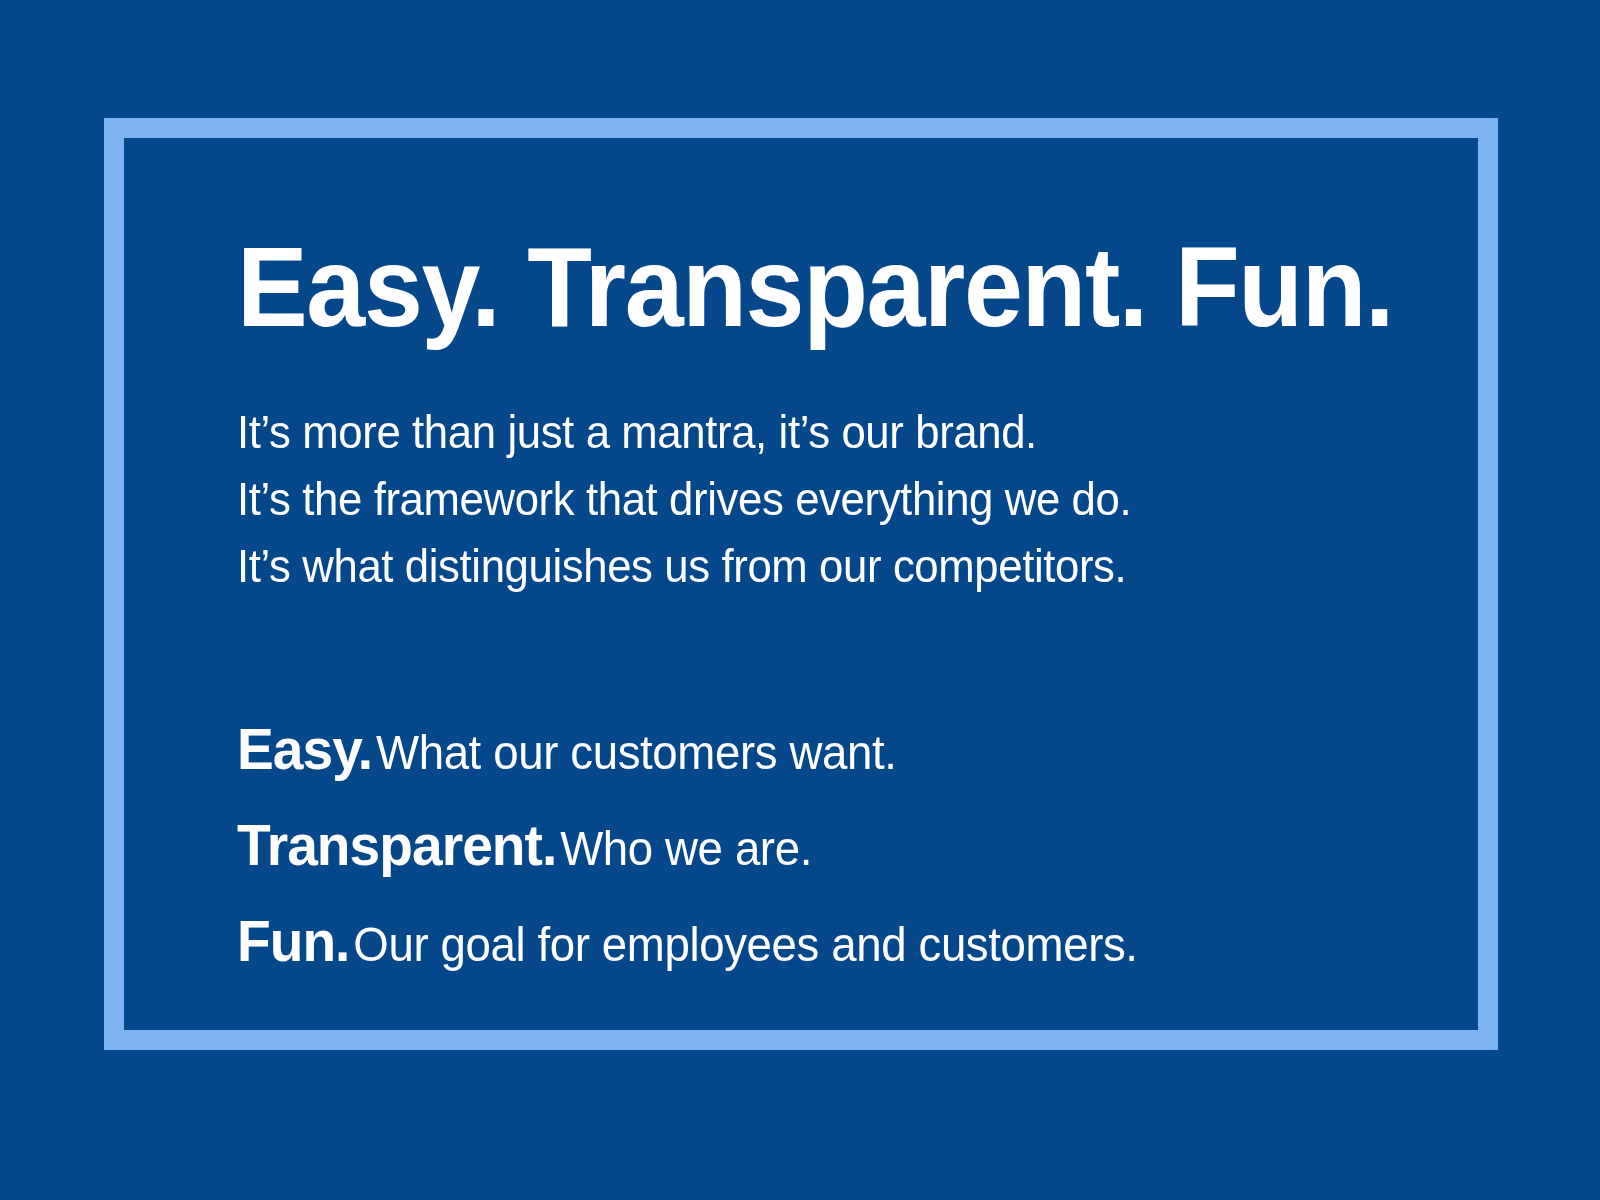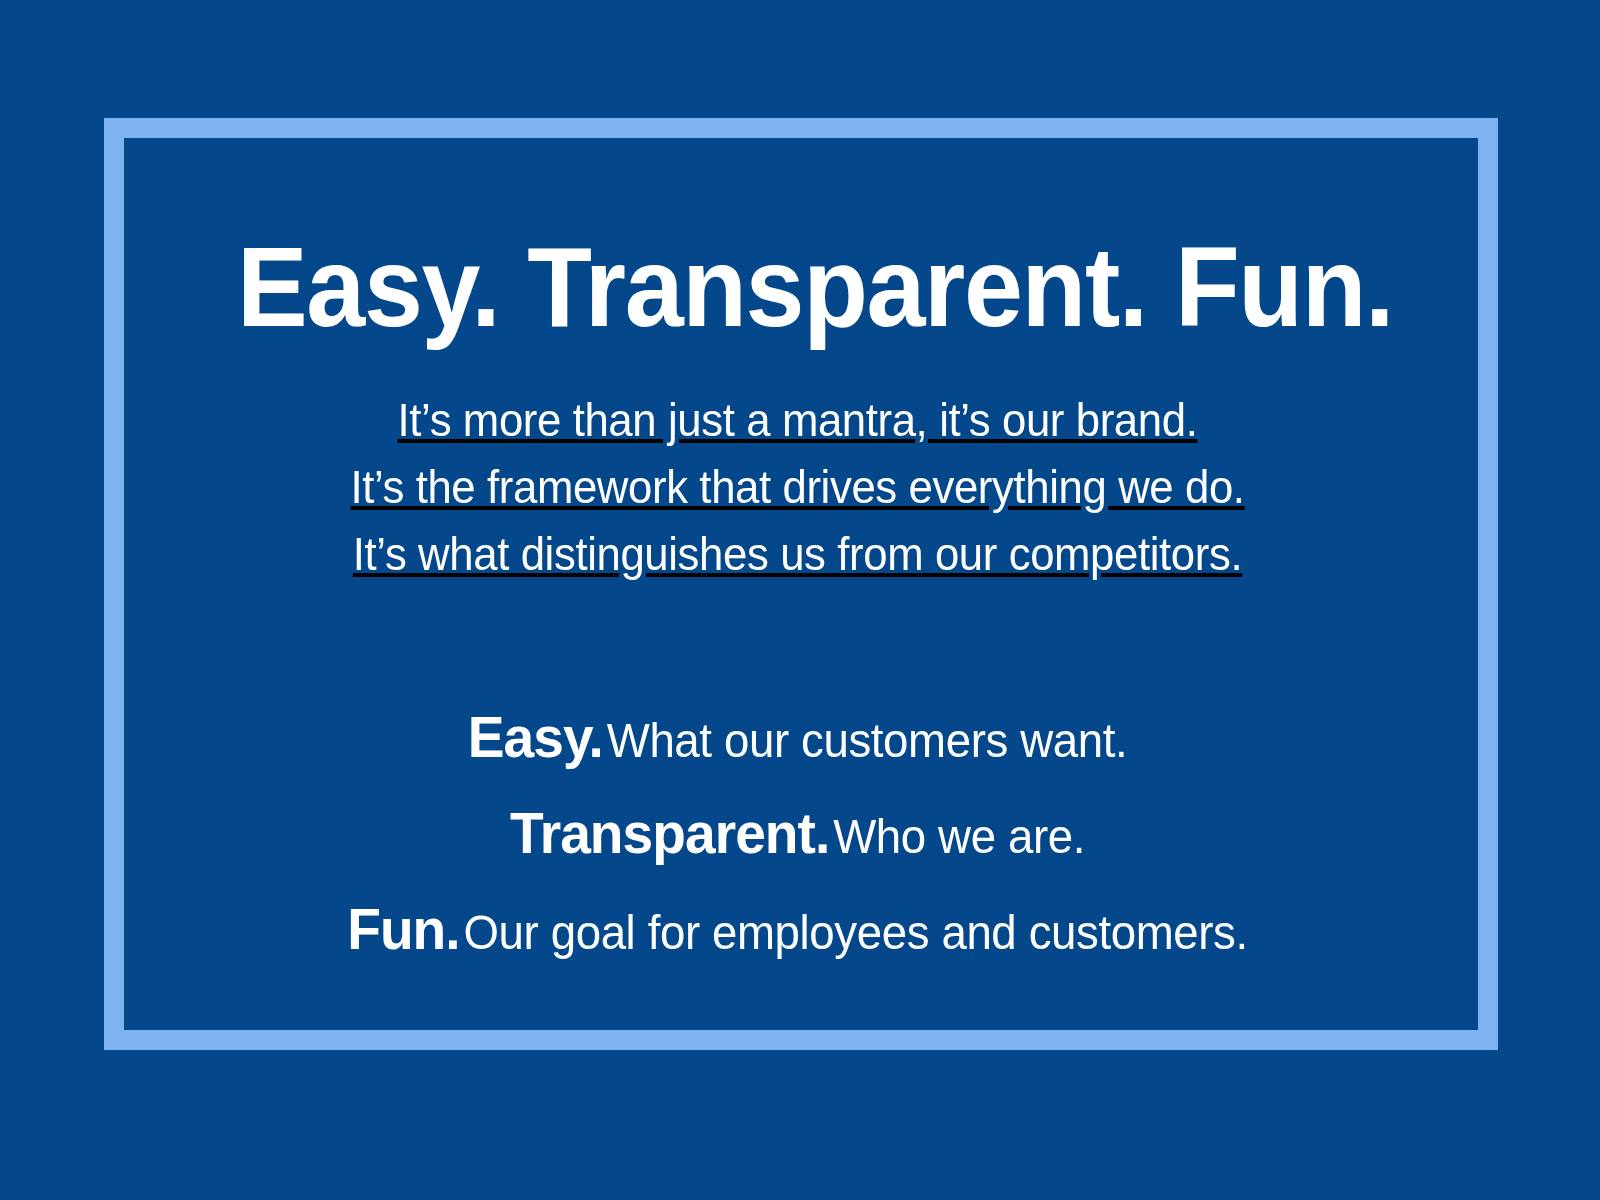--- a/index.html
+++ b/index.html
@@ -29,39 +29,37 @@
     height: 932px;
     border: 20px solid #7FB2F0;
     box-sizing: border-box;
   }
 
   .content {
     position: absolute;
     left: 237px;
     top: 228px;
     width: 1180px;
-    text-align: center;
   }
 
   .headline {
     color: #FFFFFF;
     font-family: "Liberation Sans", sans-serif;
     font-weight: bold;
     font-size: 114px;
     line-height: 118px;
     letter-spacing: -1.5px;
     white-space: nowrap;
     margin: 0;
     transform: scaleX(0.93);
     transform-origin: left center;
   }
 
   .intro {
-    margin-top: 41px;
-    text-decoration: underline;
+    margin-top: 53px;
   }
 
   .intro-line {
     color: #FFFFFF;
     font-size: 46px;
     line-height: 67px;
     font-weight: normal;
     letter-spacing: -0.4px;
     white-space: nowrap;
     transform: scaleX(0.95);

